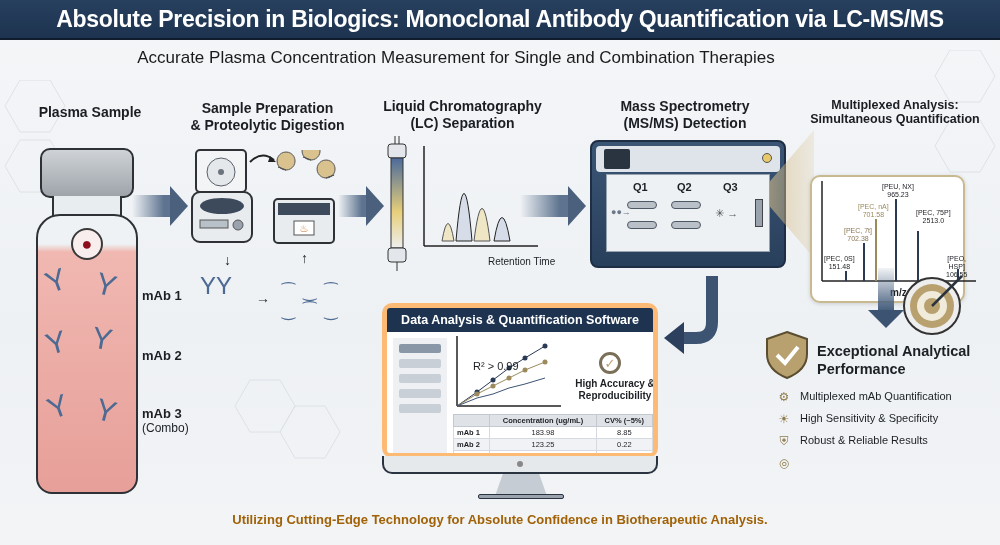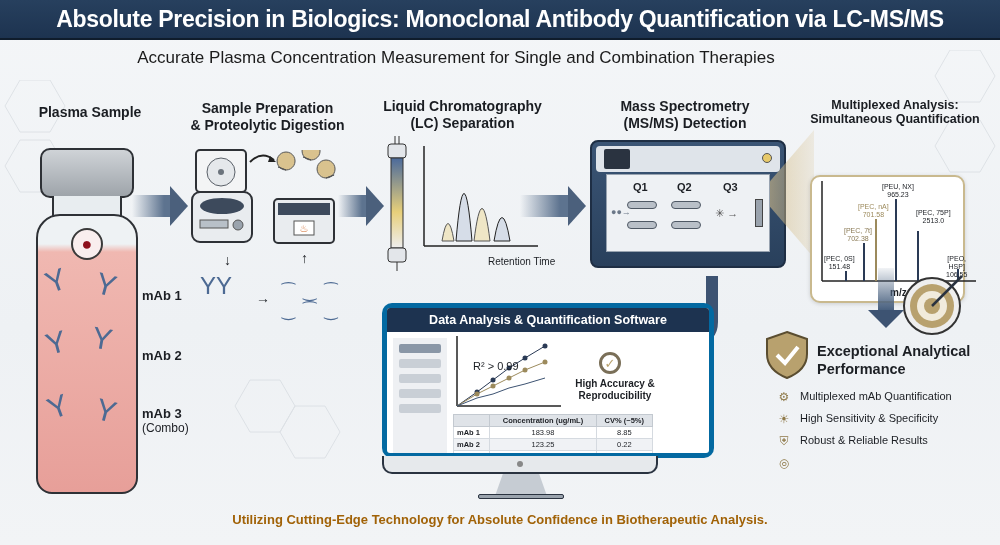--- a/index.html
+++ b/index.html
@@ -38,21 +38,21 @@
   .label small { display:block; font-weight: normal; font-size: 12px; }
   
   .vial-cap { position:absolute; left:40px; top:148px; width:94px; height:50px; border-radius: 10px;
     background: linear-gradient(180deg,#cfd3d7,#9ea4aa); border:2px solid #2e3136; }
   .vial-neck { position:absolute; left:52px; top:196px; width:70px; height:22px; background:#e8edf0; border:2px solid #2e3136; border-top:none; }
   .vial-body { position:absolute; left:36px; top:214px; width:102px; height:280px; border:2px solid #2e3136; border-radius: 24px 24px 16px 16px;
     background: linear-gradient(180deg, #eef2f4 0px, #eef2f4 28px, #f0b8b1 36px, #e79f99 100%); overflow:hidden; }
   .drop-badge { position:absolute; left:71px; top:228px; width:32px; height:32px; border-radius:50%; background:#f9eeee; border:2px solid #3a3a3a; display:flex; align-items:center; justify-content:center; color:#8d0f1c; font-size:18px; }
   .ab { position:absolute; font-size: 30px; color:#4d6a93; transform-origin:center; }
   
-  .monitor { position:absolute; left:382px; top:303px; width:332px; height:155px; border-radius: 10px; background:#0369a1; padding:5px; }
+  .monitor { position:absolute; left:382px; top:303px; width:276px; height:155px; border-radius: 10px; background:#fdba74; padding:5px; }
   .screen { width:100%; height:100%; background:#fff; border-radius:3px; position:relative; overflow:hidden; }
   .screen-title { height:24px; background:#1d3350; color:#fff; font-weight:bold; font-size:12.5px; display:flex; align-items:center; justify-content:center; }
   .monitor-bezel { position:absolute; left:382px; top:456px; width:276px; height:18px; background:#e6e9ec; border:2px solid #2a3340; border-top:none; border-radius: 0 0 10px 10px; }
   .monitor-stand { position:absolute; left:495px; top:474px; width:52px; height:22px; background:#c6ccd3; clip-path: polygon(15% 0,85% 0,100% 100%,0 100%); }
   .monitor-base { position:absolute; left:478px; top:494px; width:86px; height:5px; background:#9aa3ad; border:1px solid #2a3340; border-radius:2px; }
   .sw-side { position:absolute; left:6px; top:30px; width:54px; height:120px; background:#eef0f3; }
   .sw-side div { height:9px; margin:6px 6px; background:#c9cfd6; border-radius:2px; }
   .sw-side div.active { background:#8a97a7; }
   table.sw-table { position:absolute; left:66px; top:106px; width:200px; border-collapse:collapse; font-size:7.5px; }
   table.sw-table th { background:#dfe3e8; font-weight:bold; padding:1px 3px; border:1px solid #c3c9d0; }

